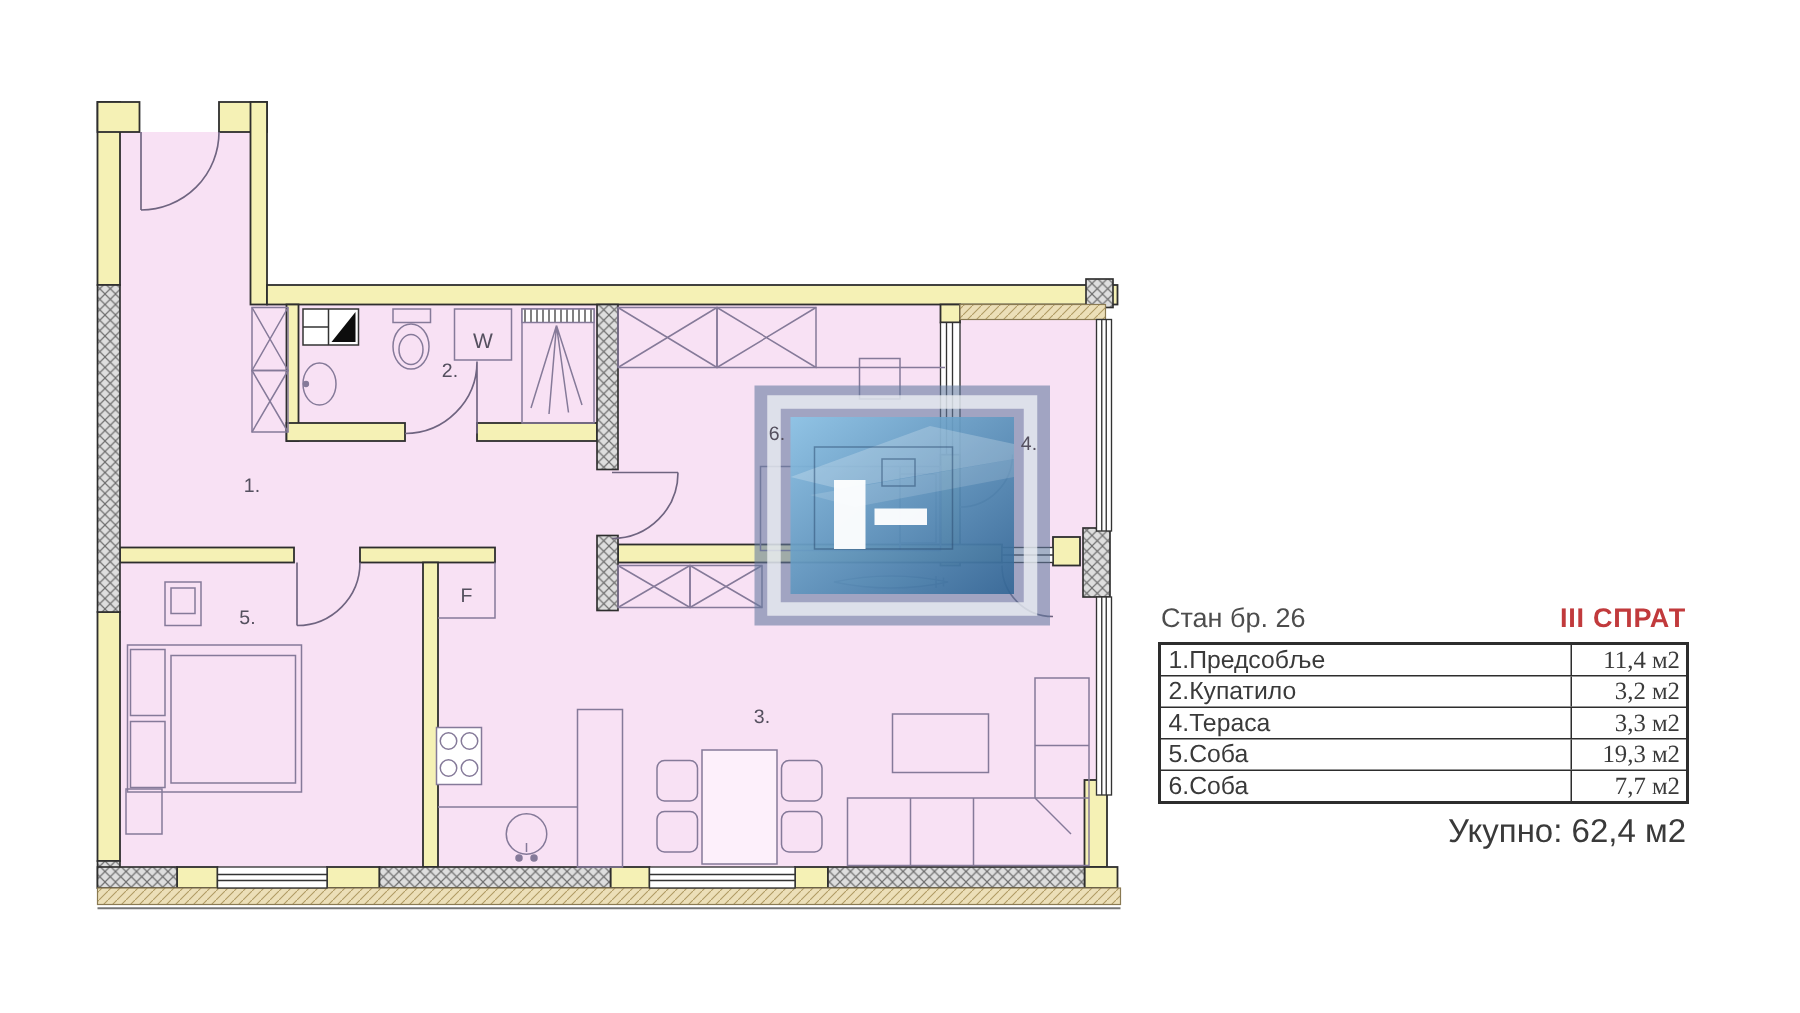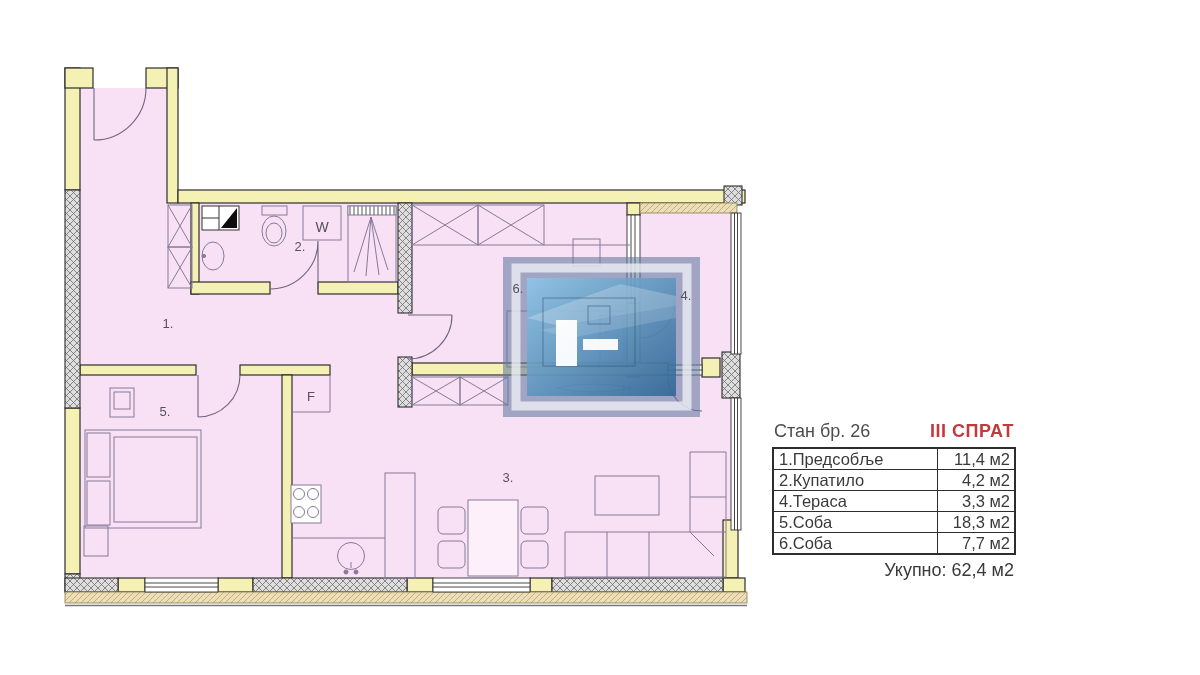--- a/index.html
+++ b/index.html
@@ -1,30 +1,30 @@
 <!DOCTYPE html>
 <html><head>
 <meta charset="utf-8">
 <style>
   html,body{margin:0;padding:0;background:#ffffff;}
   .stage{position:relative;width:1200px;height:675px;background:#fff;overflow:hidden;
          font-family:"Liberation Sans",sans-serif;}
   svg{position:absolute;left:0;top:0;}
-  .legend{position:absolute;left:772px;top:421px;width:244px;color:#3f3f3f;}
+  .legend{position:absolute;left:772px;top:402px;width:354px;color:#3f3f3f;}
   .legend-head{display:flex;justify-content:space-between;align-items:baseline;
                font-size:18px;padding:0 2px;margin-bottom:5px;color:#4d4d4d;}
   .legend-floor{color:#c13a3c;letter-spacing:.5px;font-weight:bold;}
   .area-table{border:2px solid #2d2d2d;}
   .arow{display:flex;border-bottom:1.5px solid #2d2d2d;height:20px;align-items:center;
         font-size:16.5px;color:#3a3a3a;}
   .arow:last-child{border-bottom:none;justify-content:flex-end;}
   .cell-name{flex:1;padding-left:5px;white-space:nowrap;overflow:hidden;}
   .cell-area{width:72px;align-self:stretch;border-left:1.5px solid #2d2d2d;
-             display:flex;align-items:center;justify-content:flex-end;padding-right:4px;}
-  .legend-total{font-size:18px;text-align:right;margin-top:5px;padding-right:2px;color:#3a3a3a;}
+             display:flex;align-items:center;justify-content:flex-end;padding-right:4px;font-family:Liberation Serif, serif;}
+  .legend-total{font-size:22px;text-align:right;margin-top:5px;padding-right:2px;color:#3a3a3a;}
   .plan-label{font-size:13px;fill:#55505f;}
   .fix-label{font-size:14px;fill:#55505f;}
 </style>
 </head>
 <body>
 
 <div class="stage">
 
   <svg width="1200" height="675" viewBox="0 0 1200 675">
     <defs>
@@ -250,29 +250,29 @@
       <span>Стан бр. 26</span>
       <span class="legend-floor">III СПРАТ</span>
     </div>
     <div class="area-table">
       <div class="arow">
         <span class="cell-name">1.Предсобље</span>
         <span class="cell-area">11,4 м2</span>
       </div>
       <div class="arow">
         <span class="cell-name">2.Купатило</span>
-        <span class="cell-area">4,2 м2</span>
+        <span class="cell-area">3,2 м2</span>
       </div>
       <div class="arow">
         <span class="cell-name">4.Тераса</span>
         <span class="cell-area">3,3 м2</span>
       </div>
       <div class="arow">
         <span class="cell-name">5.Соба</span>
-        <span class="cell-area">18,3 м2</span>
+        <span class="cell-area">19,3 м2</span>
       </div>
       <div class="arow">
         <span class="cell-name">6.Соба</span>
         <span class="cell-area">7,7 м2</span>
       </div>
     </div>
     <div class="legend-total">Укупно: 62,4 м2</div>
   </div>
 
 </div>

